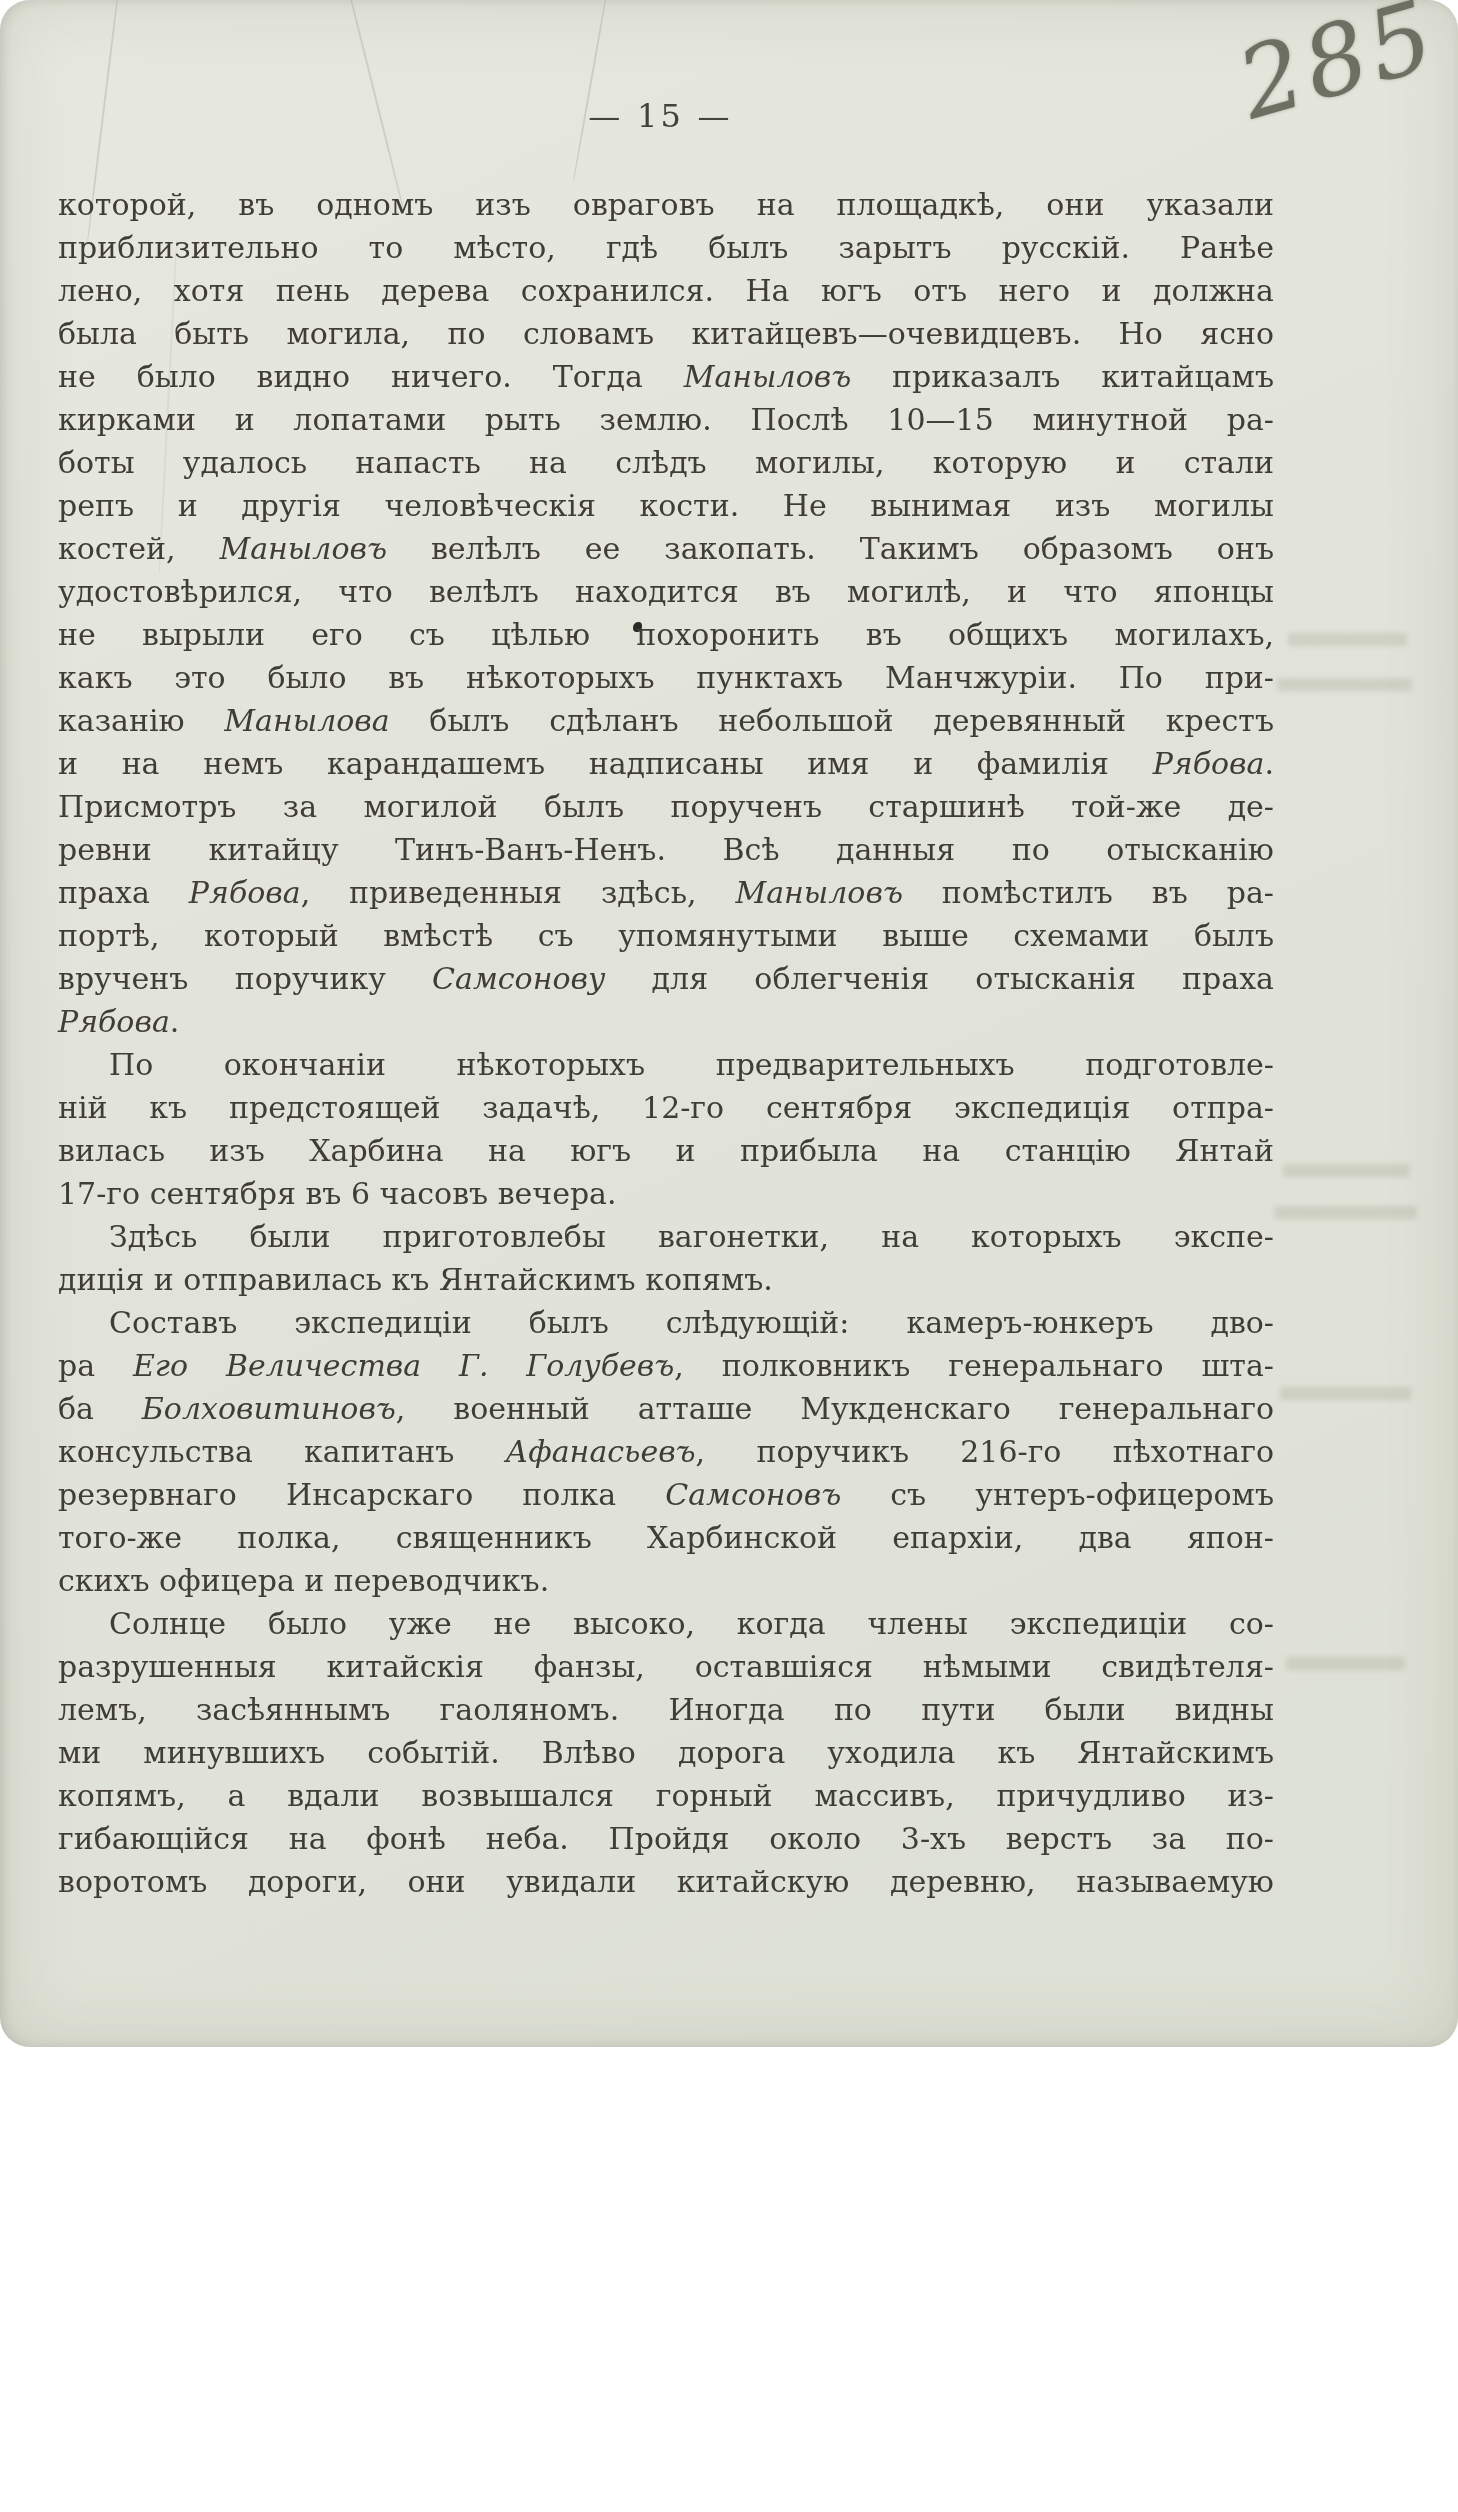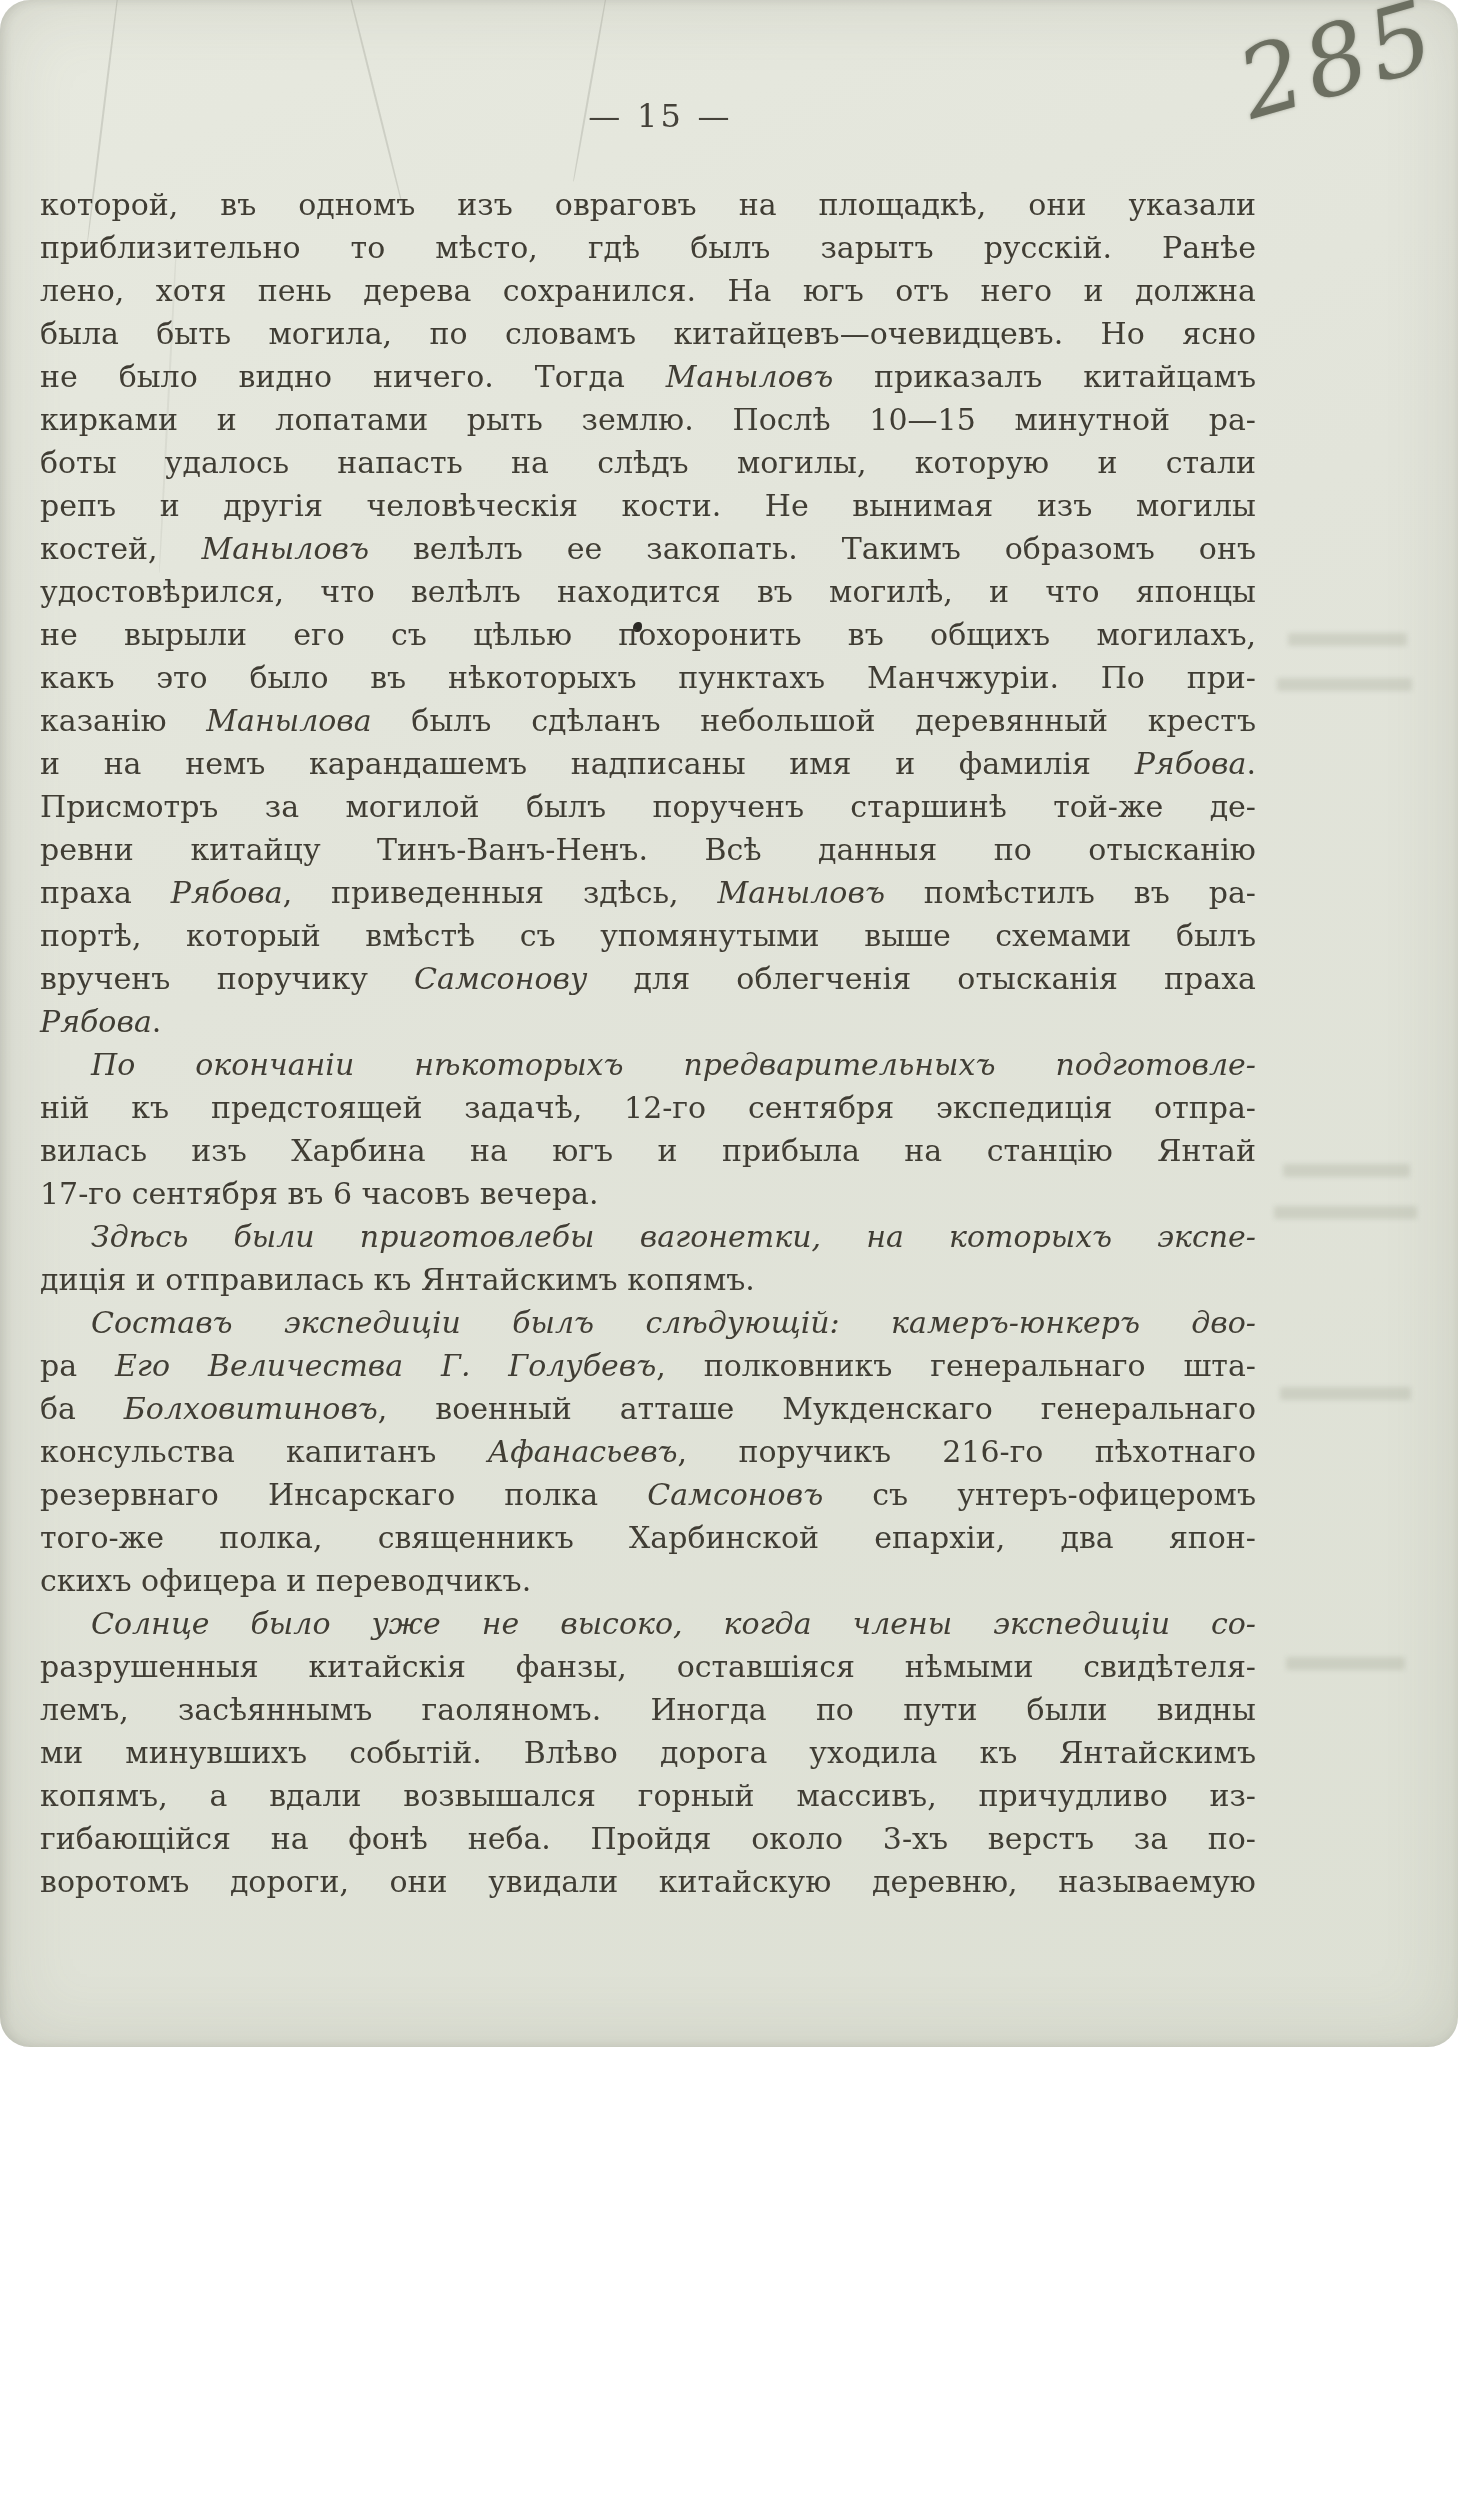--- a/index.html
+++ b/index.html
@@ -34,29 +34,29 @@
     font-size:32px;color:#45423a;letter-spacing:3.2px;
   }
   .folio{
     position:absolute;top:1.6px;left:1238px;width:207px;
     font-size:97px;font-style:italic;color:#6c6f61;
     transform:rotate(-16deg);transform-origin:center;
     text-shadow:0 0 3.2px rgba(108,111,97,.55);
     letter-spacing:4.8px;
   }
   .textblock{
-    position:absolute;top:183px;left:40px;width:1216px;
+    position:absolute;top:183px;left:58px;width:1216px;
     font-size:30px;line-height:43px;color:#403d34;
   }
   .line{
     text-align:justify;text-align-last:justify;
     height:43px;overflow:visible;
   }
   .line.end{text-align-last:left;}
-  .line.indent{text-indent:51px;font-style:italic;}
+  .line.indent{text-indent:51px;}
   .it{font-style:italic;}
 
   
   .footer{position:absolute;top:2047px;left:0;width:1458px;height:465px;background:#ffffff;}
 </style>
 </head>
 <body>
 
 <div class="scan">
   <div class="scratch s1"></div>

